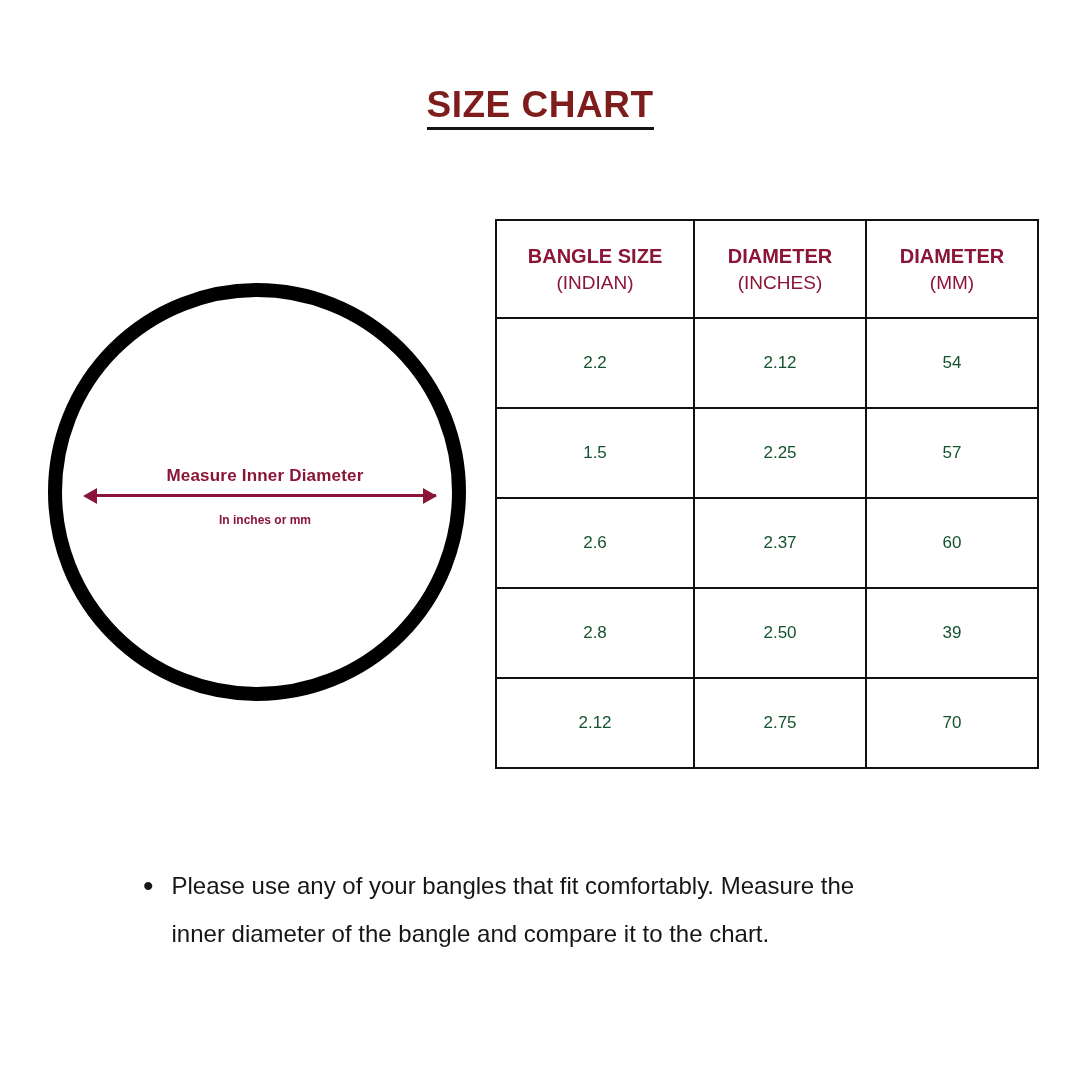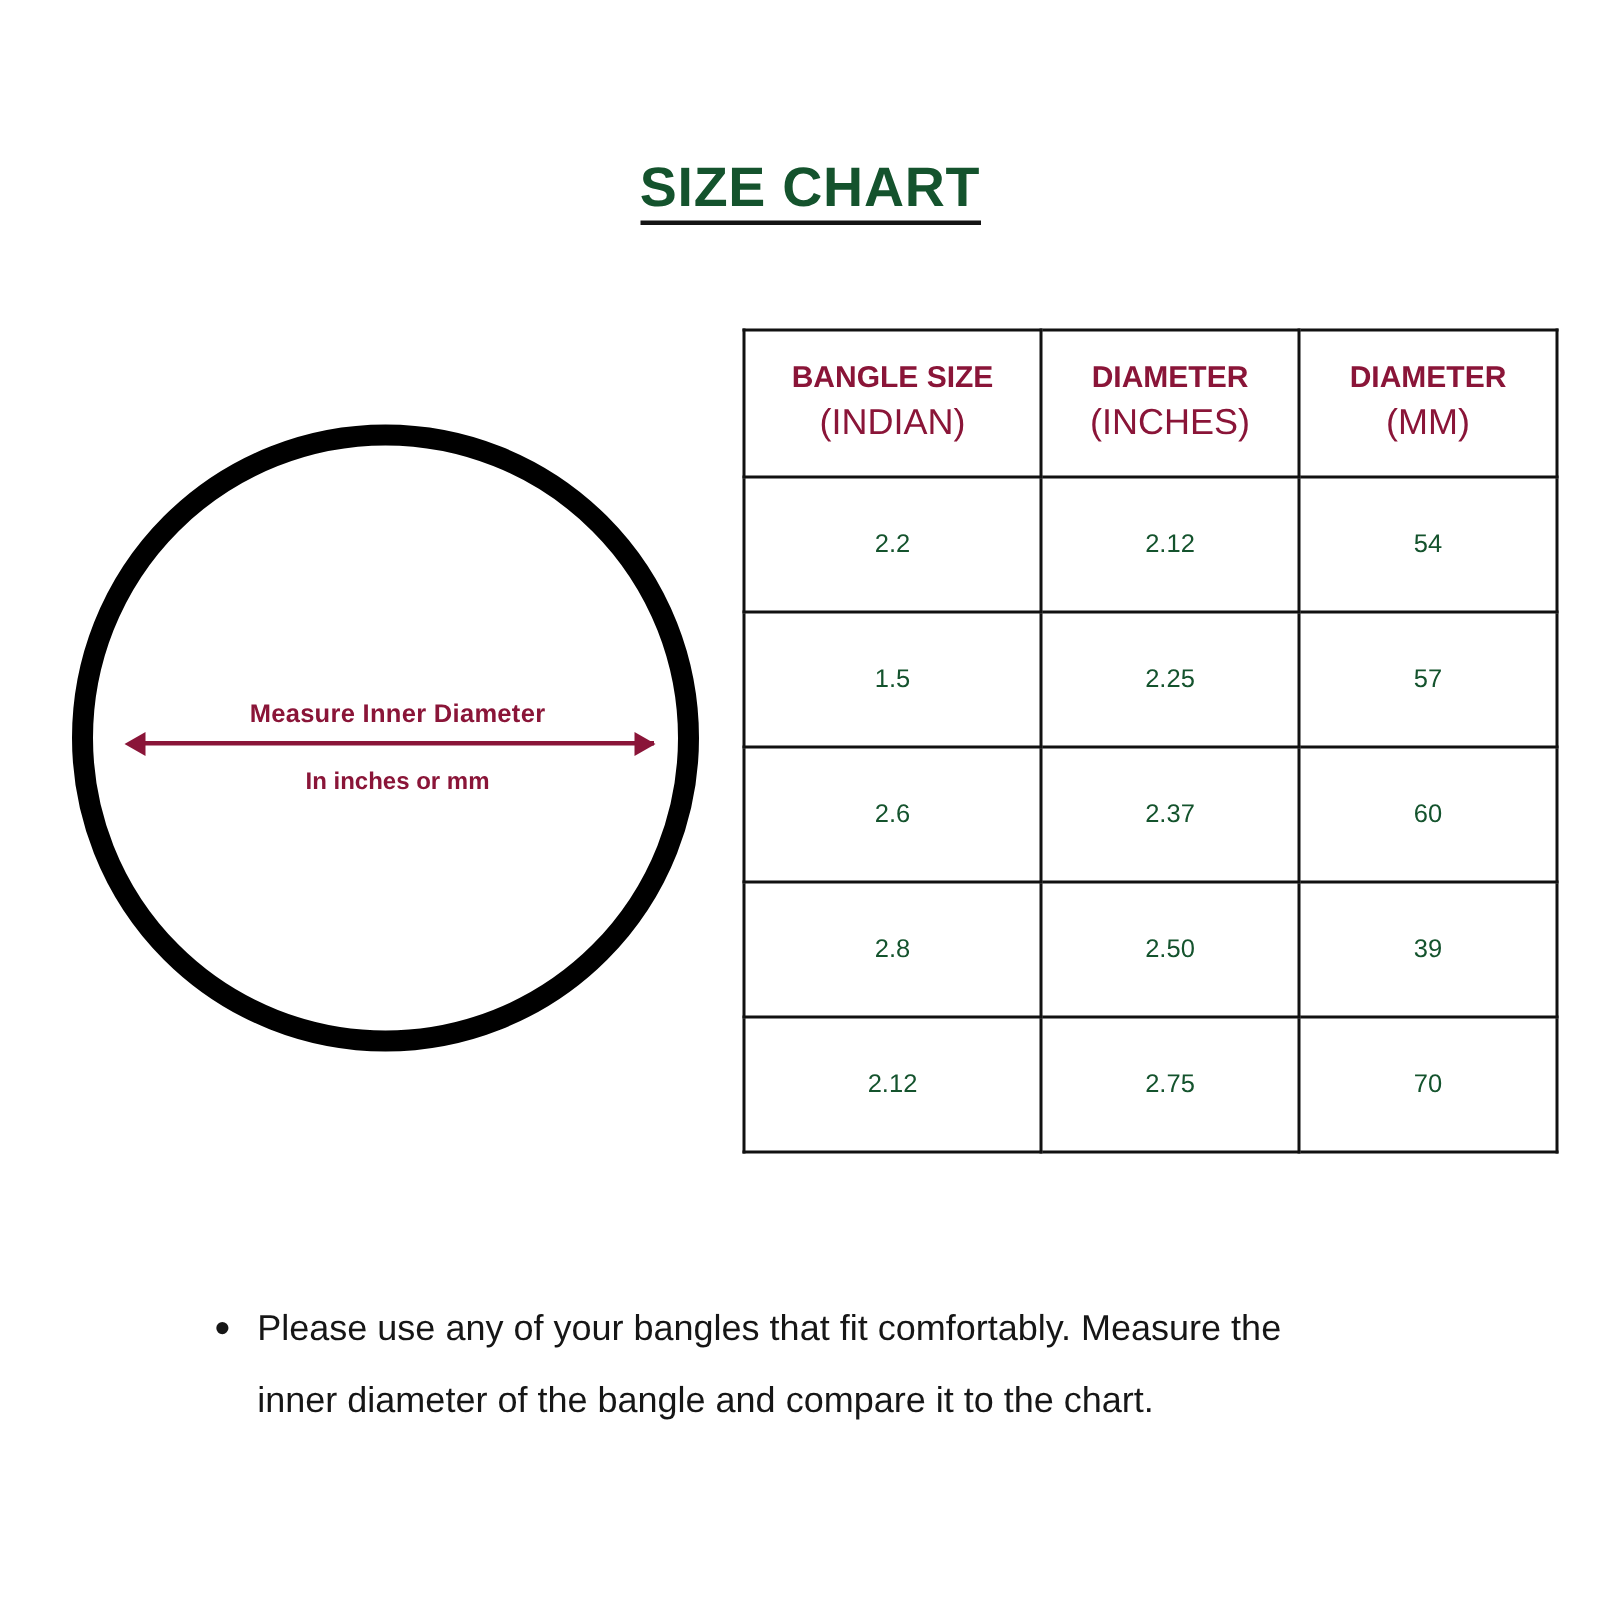--- a/index.html
+++ b/index.html
@@ -24,22 +24,21 @@
   
   .title {
     position: absolute;
     top: 84px;
     left: 0;
     width: 1080px;
     text-align: center;
     font-size: 37px;
     font-weight: bold;
     letter-spacing: 0.5px;
-    color: #14532d;
-    margin-top: 20px;
+    color: #7f1d1d;
   }
   .title span {
     border-bottom: 3px solid #141414;
     padding-bottom: 2px;
   }
 
   
   .bangle-wrap {
     position: absolute;
     left: 45px;
@@ -91,21 +90,21 @@
     font-weight: bold;
     color: #8a1538;
     letter-spacing: 0.2px;
   }
   .measure-sub {
     position: absolute;
     left: 0;
     top: 235px;
     width: 440px;
     text-align: center;
-    font-size: 16px;
+    font-size: 12px;
     font-weight: bold;
     color: #8a1538;
   }
 
   
   .table-wrap {
     position: absolute;
     left: 495px;
     top: 219px;
     width: 542px;
@@ -125,21 +124,21 @@
     height: 96px;
     color: #8a1538;
     font-size: 20px;
     font-weight: bold;
     line-height: 1.35;
     padding: 0 4px;
   }
   table.size-table th .unit {
     display: block;
     font-weight: normal;
-    font-size: 24px;
+    font-size: 19px;
   }
   table.size-table td {
     height: 86px;
     font-size: 17px;
     color: #14532d;
     font-weight: normal;
   }
   col.c1 { width: 198px; }
   col.c2 { width: 172px; }
   col.c3 { width: 172px; }

